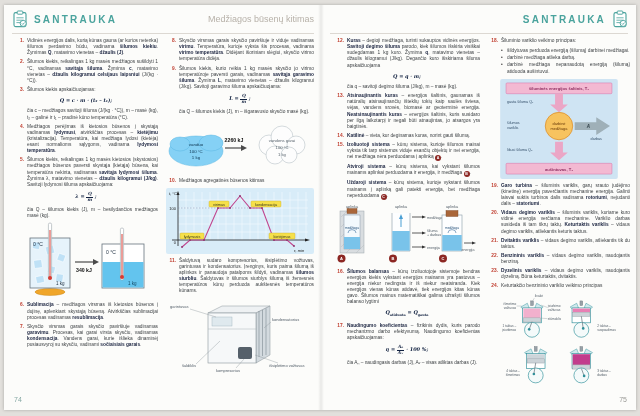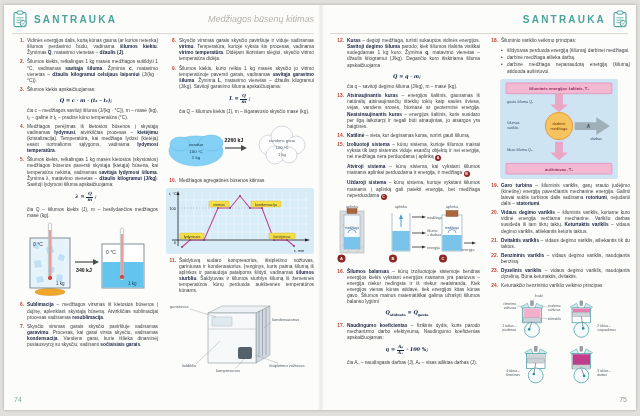--- a/index.html
+++ b/index.html
@@ -3,21 +3,21 @@
 <meta charset="utf-8">
 <style>
   html,body{margin:0;padding:0;}
   body{width:640px;height:416px;background:#e2e0dc;font-family:"Liberation Sans",sans-serif;position:relative;overflow:hidden;}
   .spread{position:absolute;left:4px;top:5px;width:632px;height:405px;background:#fcfcfa;box-shadow:0 0 3px rgba(0,0,0,.25);}
   .spine{position:absolute;left:314px;top:0;width:6px;height:100%;background:linear-gradient(90deg,rgba(0,0,0,0),rgba(0,0,0,.08),rgba(0,0,0,0));}
   .hdr{position:absolute;top:5px;display:flex;align-items:center;gap:6px;}
   .hdr-left{left:8px;width:302px;}
   .hdr-right{left:326px;width:298px;justify-content:flex-end;}
   .brand{font-size:10px;font-weight:bold;letter-spacing:2.2px;color:#4aa39d;}
-  .chapter{margin-left:auto;font-size:9px;color:#b7b1a9;font-style:italic;}
+  .chapter{margin-left:auto;font-size:9px;color:#b7b1a9;}
   .rule{position:absolute;top:28px;height:1px;background:#dcd8d2;}
   .rule-l{left:8px;width:302px;}
   .rule-r{left:326px;width:298px;}
   .col{position:absolute;top:33px;font-size:4.8px;line-height:1.28;color:#3f4346;}
   #c1{left:10px;width:144px;}
   #c2{left:162px;width:148px;}
   #c3{left:330px;width:146px;}
   #c4{left:484px;width:142px;}
   .item{display:flex;margin:0 0 3px 0;}
   .item.cont{padding-left:13px;}

